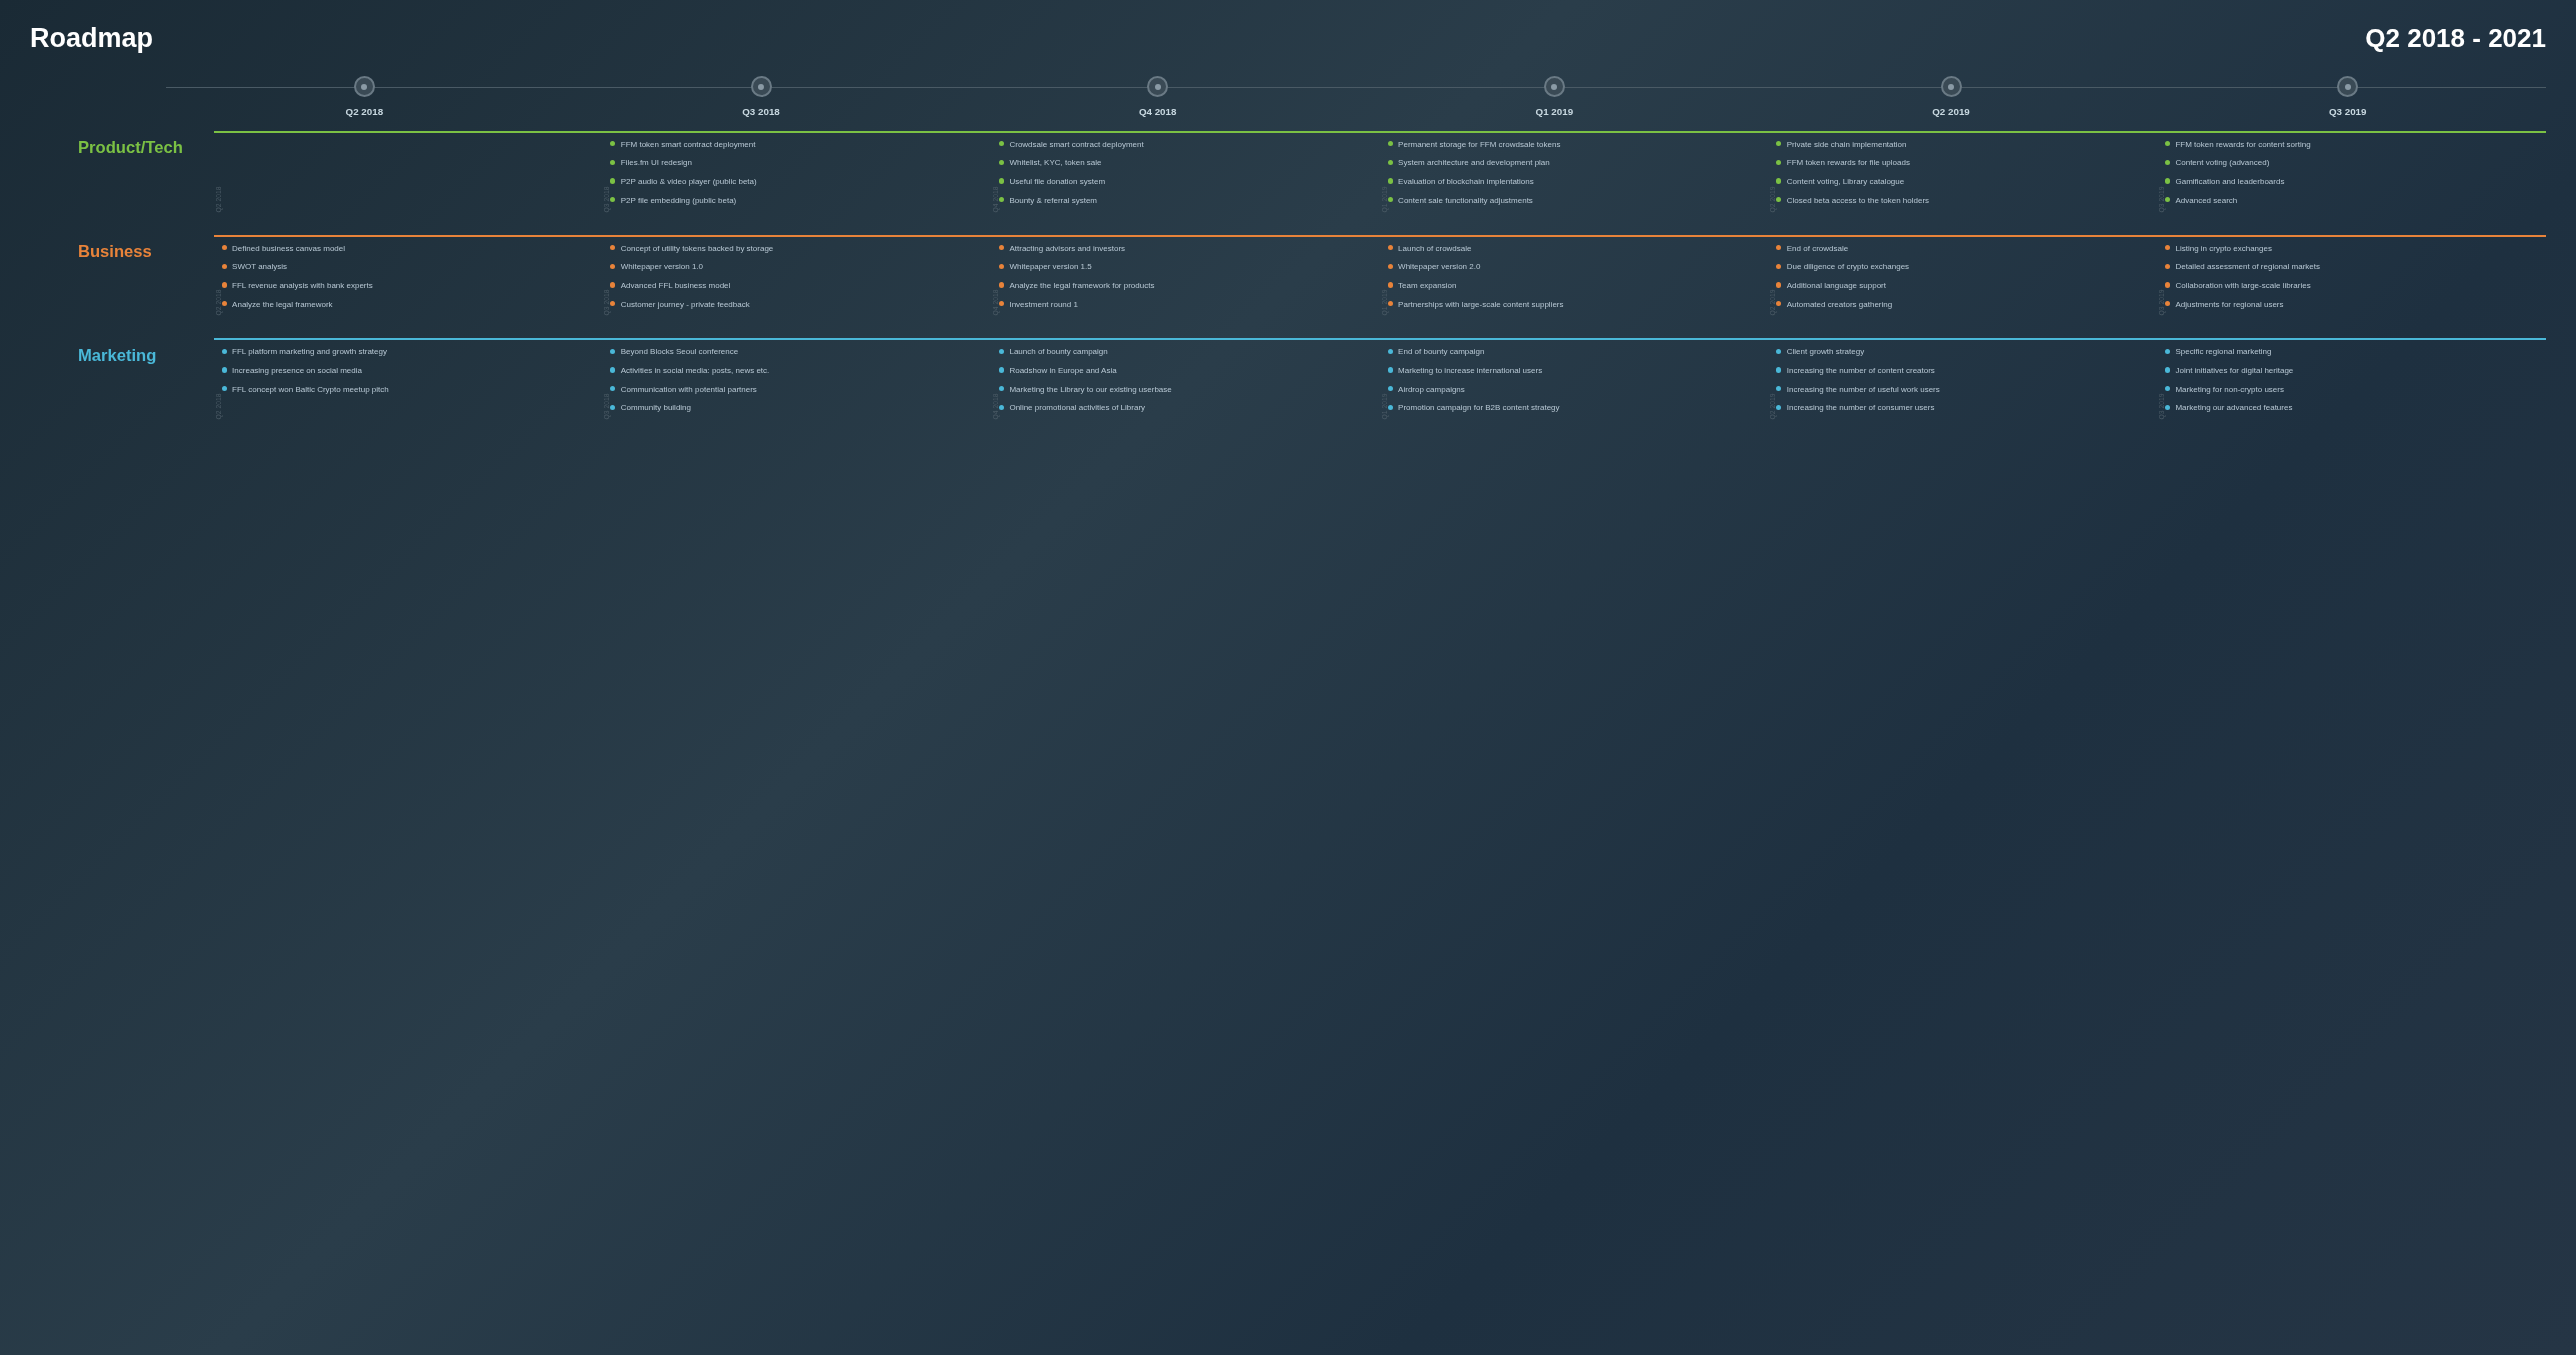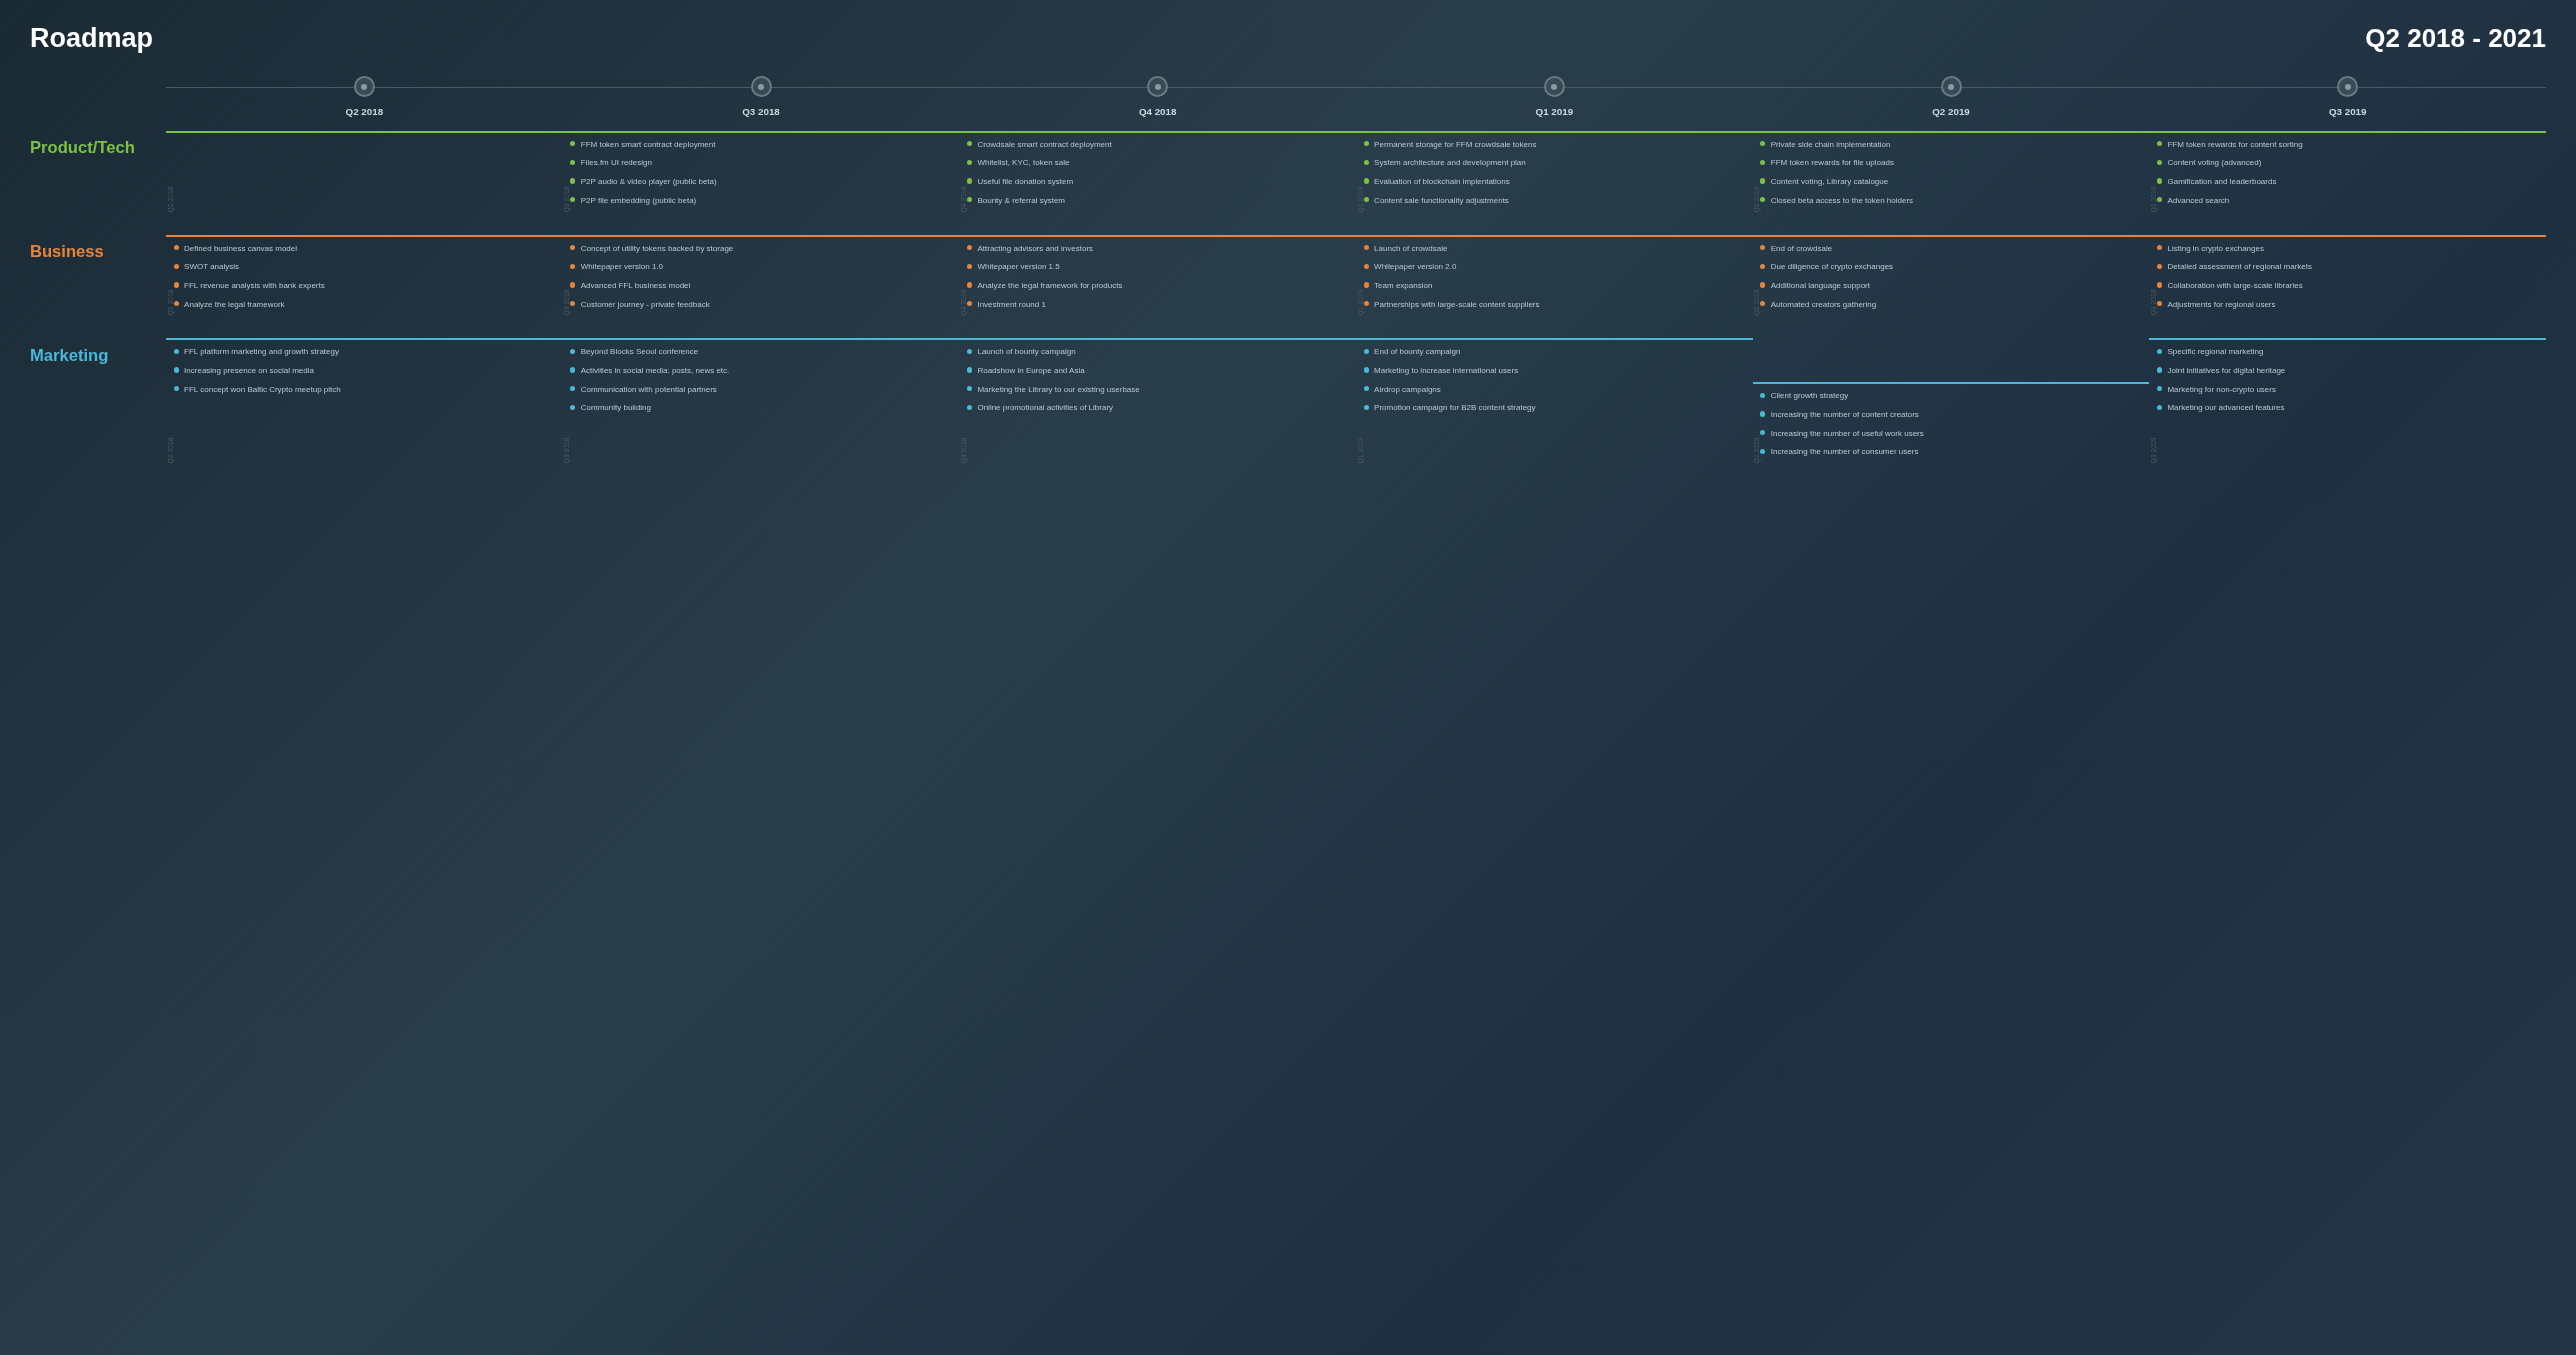--- a/index.html
+++ b/index.html
@@ -55,20 +55,21 @@
       font-weight: bold;
       color: #c8d8e0;
       text-align: center;
     }
 
     .section-label {
       display: flex;
       align-items: flex-start;
       padding-top: 7.5px;
       padding-right: 11.3px;
+      margin-left: 48px;
     }
 
     .section-label-text {
       font-size: 16.6px;
       font-weight: bold;
     }
 
     .section-label-text.green { color: #7bc144; }
     .section-label-text.orange { color: #e8833a; }
     .section-label-text.blue { color: #4ab8d8; }
@@ -514,21 +515,21 @@
             <span class="bullet-dot blue"></span>
             <span>Airdrop campaigns</span>
           </li>
           <li>
             <span class="bullet-dot blue"></span>
             <span>Promotion campaign for B2B content strategy</span>
           </li>
         </ul>
         <div class="quarter-watermark">Q1 2019</div>
       </div>
-      <div class="quarter-cell blue-top" style="flex: 1 1 0%; position: relative; margin-top: 44px;">
+      <div class="quarter-cell blue-top" style="flex: 1 1 0%; position: relative;">
         <ul class="bullet-list">
           <li>
             <span class="bullet-dot blue"></span>
             <span>Client growth strategy</span>
           </li>
           <li>
             <span class="bullet-dot blue"></span>
             <span>Increasing the number of content creators</span>
           </li>
           <li>

